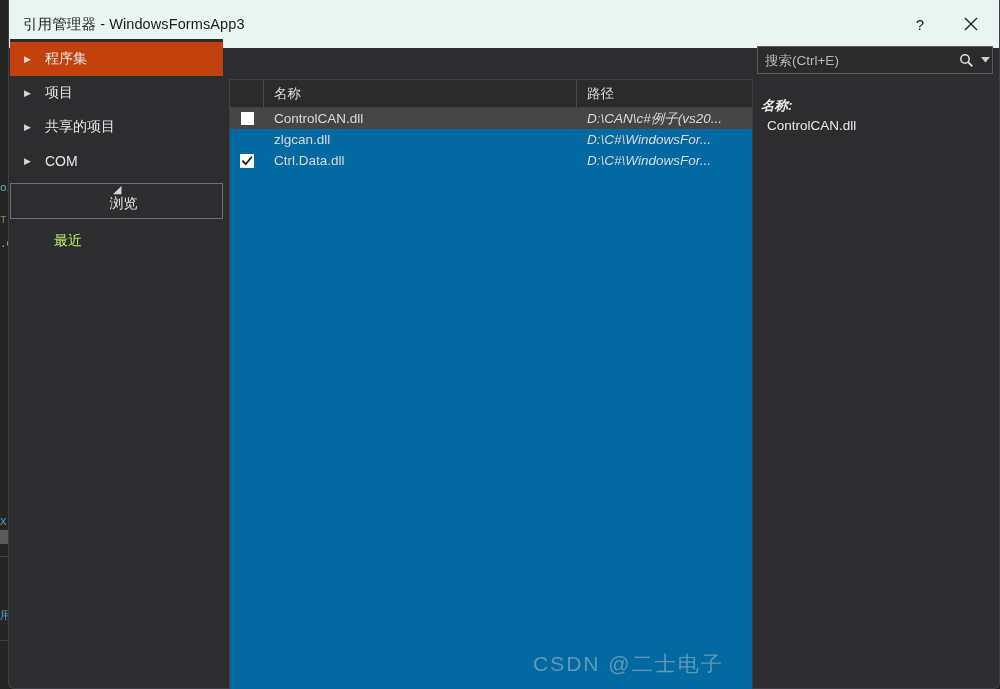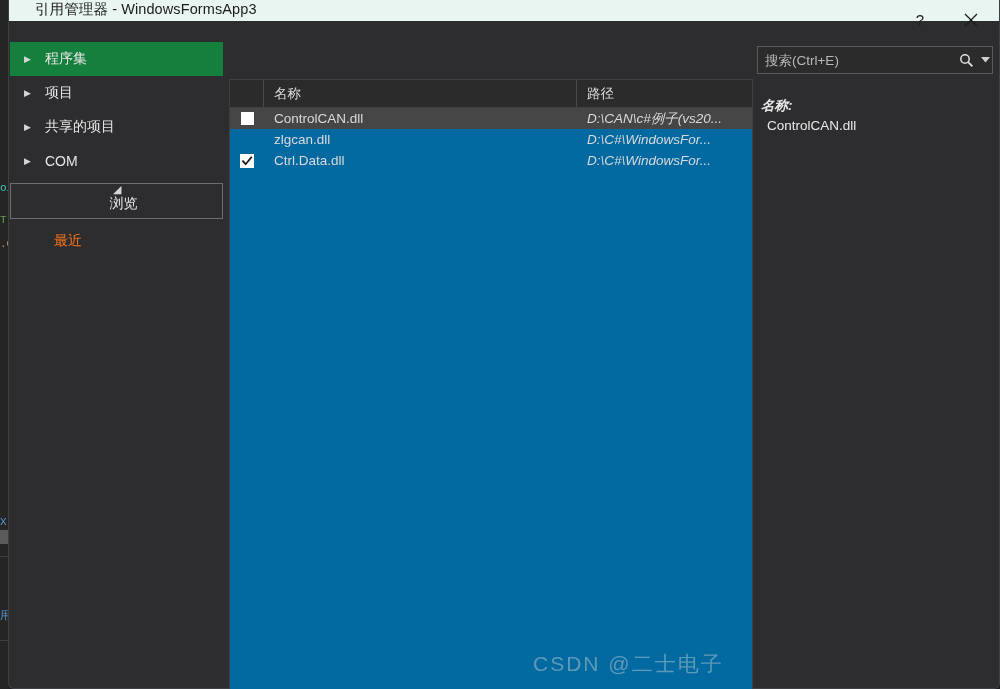--- a/index.html
+++ b/index.html
@@ -25,23 +25,23 @@
 
   
   #dialog{
     position:absolute;left:8px;top:0;width:992px;height:689px;
     background:#2d2d30;border:1px solid #3f3f46;border-top:none;
     border-radius:0 0 6px 6px;box-sizing:border-box;
   }
 
   
   #titlebar{
-    position:absolute;left:0;top:0;right:0;height:21px;
+    position:absolute;left:0;top:0;right:0;height:48px;
     background:#e9f5f1;border-radius:0 0 0 0;
-    display:flex;align-items:flex-start;padding-left:12px;
+    display:flex;align-items:center;
   }
   #title-text{
     margin-left:14px;font-size:14.5px;color:#1b1b1b;letter-spacing:.1px;
   }
   #titlebar-btns{margin-left:auto;display:flex;height:39px;}
   .tb-btn{
     width:46px;height:39px;display:flex;align-items:center;justify-content:center;
     color:#1b1b1b;font-size:15px;
   }
   .tb-btn.close{width:56px;border-radius:0 0 0 0;}
@@ -49,35 +49,35 @@
 
   
   #sidebar{
     position:absolute;left:1px;top:39px;width:213px;bottom:55px;
     background:#2d2d30;
   }
   .side-item{
     position:relative;height:34px;display:flex;align-items:center;
     padding-left:14px;box-sizing:border-box;color:#e6e6e6;font-size:14px;
   }
-  .side-item.hl{background:#15803d;}
+  .side-item.hl{background:#c2410c;}
   .side-item.sel{
     border:1px solid #6e6e72;background:#2d2d30;box-sizing:border-box;
     height:36px;
     flex-direction:column;
   }
   .tri{
     width:12px;margin-right:9px;color:#d6d6d6;font-size:9px;line-height:1;
     display:inline-block;
   }
   .tri.closed::before{content:"\25B6";}
   .tri.open::before{content:"\25E2";font-size:11px;}
   .side-sub{
     height:32px;display:flex;align-items:center;padding-left:44px;
-    color:#f97316;font-size:14px;
+    color:#bef264;font-size:14px;
   }
 
   
   #listpanel{
     position:absolute;left:220px;top:79px;width:524px;height:676px;
     background:#0369a1;border:1px solid #3f3f46;box-sizing:border-box;
   }
   #list-header{
     display:flex;height:27px;background:#2b2b2b;border-bottom:1px solid #3f3f46;
     color:#dcdcdc;font-size:13.5px;

